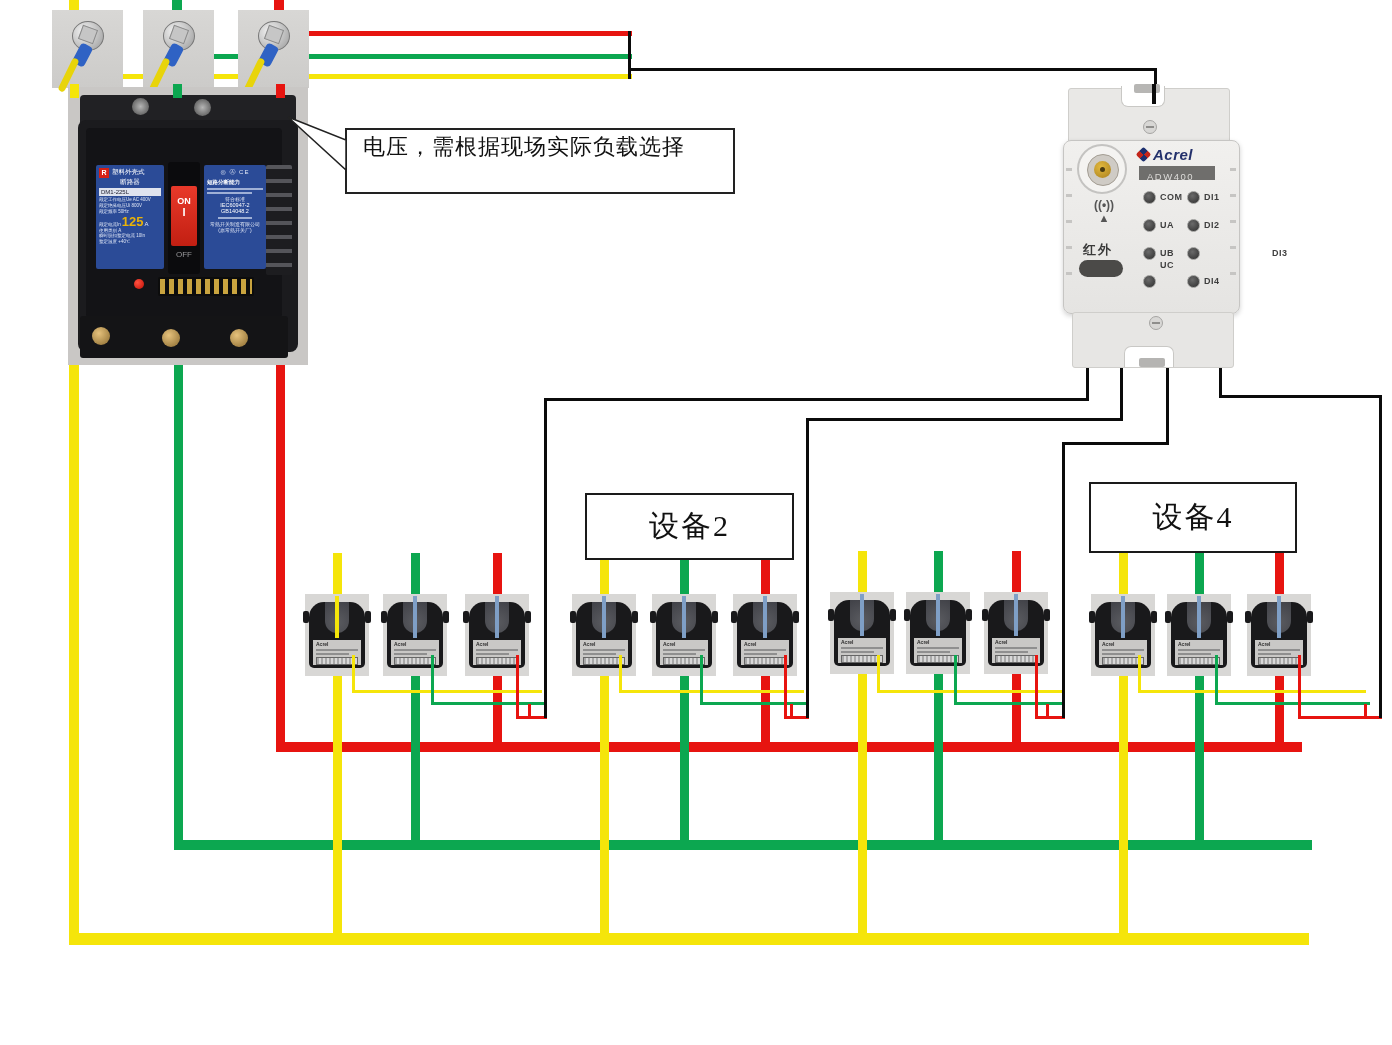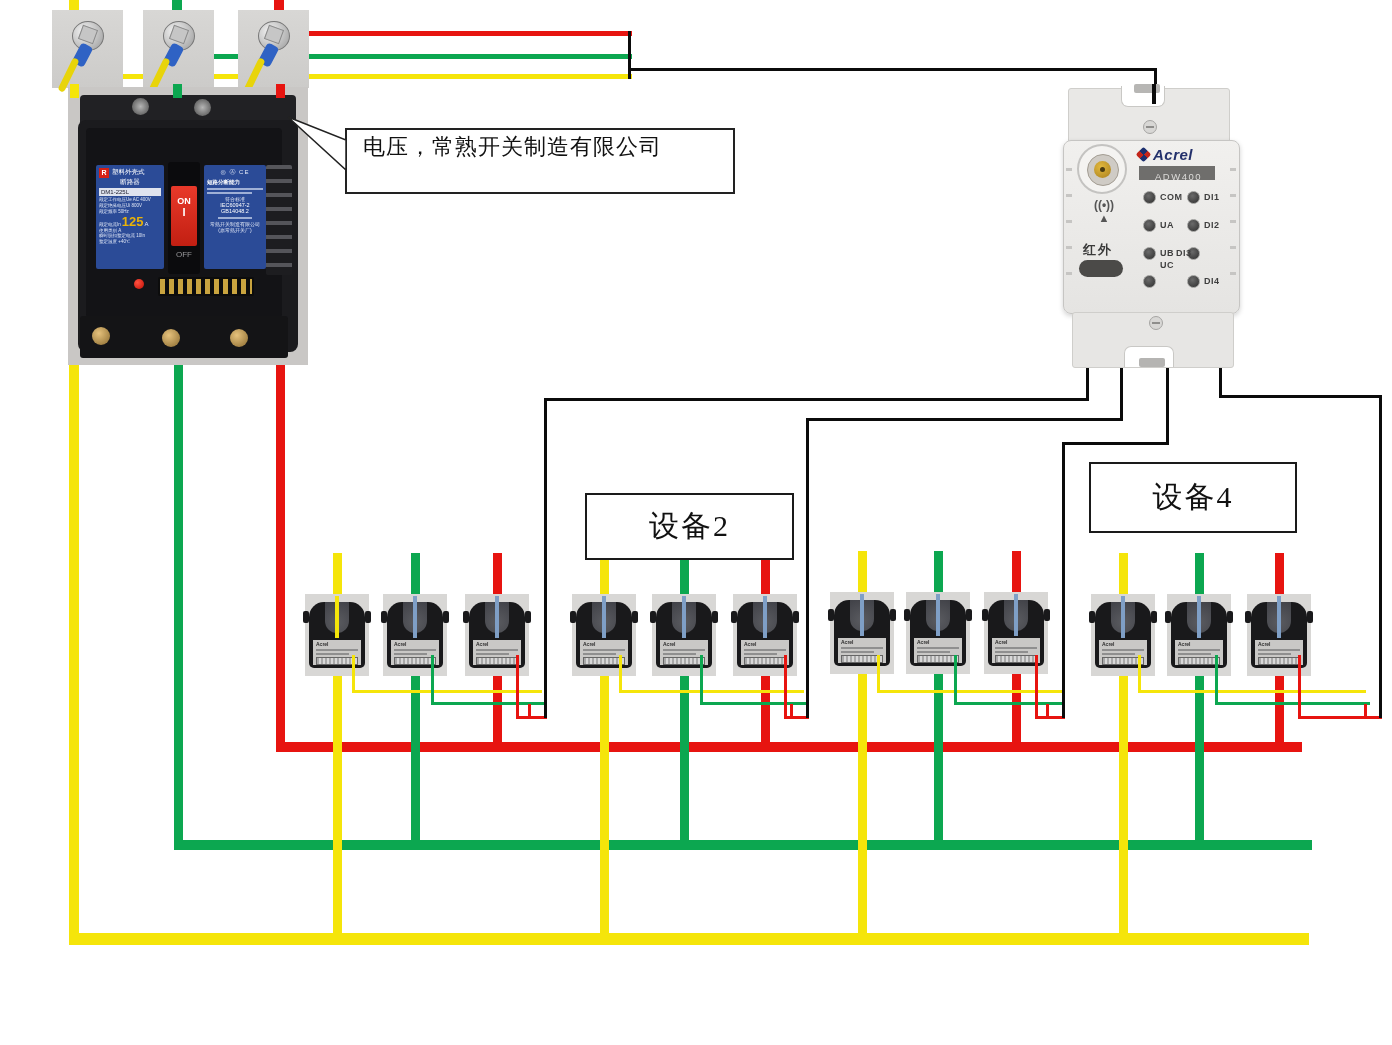--- a/index.html
+++ b/index.html
@@ -359,30 +359,30 @@
     <div style="position:absolute;left:24px;top:240px;width:18px;height:18px;border-radius:50%;background:radial-gradient(circle at 38% 35%,#e6c27c,#8a6a2f)"></div>
     <div style="position:absolute;left:94px;top:242px;width:18px;height:18px;border-radius:50%;background:radial-gradient(circle at 38% 35%,#e6c27c,#8a6a2f)"></div>
     <div style="position:absolute;left:162px;top:242px;width:18px;height:18px;border-radius:50%;background:radial-gradient(circle at 38% 35%,#e6c27c,#8a6a2f)"></div>
   </div>
 
   <i class="w yw" style="left:70px;top:84px;width:9px;height:14px"></i>
   <i class="w gw" style="left:173px;top:84px;width:9px;height:14px"></i>
   <i class="w rw" style="left:276px;top:84px;width:9px;height:14px"></i>
 
   <div class="callout">
-    <div>电压，常熟开关制造有限公司</div>
+    <div>电压，需根据现场实际负载选择</div>
   </div>
   <svg style="position:absolute;left:280px;top:110px" width="70" height="70" viewBox="0 0 70 70">
     <polygon points="8,7 66,30 66,60" fill="#ffffff" stroke="#222" stroke-width="1.5"></polygon>
   </svg>
 
   <div class="dbox" style="left:585px;top:493px;width:205px;height:63px">
       <span>设备2</span>
     </div>
-  <div class="dbox" style="left:1089px;top:462px;width:204px;height:67px">
+  <div class="dbox" style="left:1089px;top:482px;width:204px;height:67px">
       <span>设备4</span>
     </div>
 
   <div>
     <div style="position:absolute;left:1068px;top:88px;width:160px;height:54px;background:#e9e8e6;border:1px solid #cfcecb;border-radius:3px"></div>
     <div style="position:absolute;left:1121px;top:86px;width:42px;height:20px;background:#fff;border:1px solid #c9c8c5;border-top:none;border-radius:0 0 7px 7px"></div>
     <div style="position:absolute;left:1134px;top:84px;width:26px;height:9px;background:#b7b6b4;border-radius:2px"></div>
     <i class="w kw" style="left:1152px;top:84px;width:4px;height:20px"></i>
     <div class="screw" style="left:1143px;top:120px"></div>
     <div style="position:absolute;left:1063px;top:140px;width:175px;height:172px;background:linear-gradient(#f1f0ee,#e5e4e2);border:1px solid #c6c5c3;border-radius:8px;box-shadow:0 2px 5px rgba(0,0,0,.18)"></div>
@@ -393,35 +393,35 @@
     <div style="position:absolute;left:1087px;top:154px;width:30px;height:30px;border-radius:50%;background:#cfcbc5;border:1px solid #a39d93"></div>
     <div style="position:absolute;left:1094px;top:161px;width:17px;height:17px;border-radius:50%;background:radial-gradient(circle at 40% 35%,#e3b93e,#a87f1e)"></div>
     <div style="position:absolute;left:1100px;top:167px;width:5px;height:5px;border-radius:50%;background:#4a3b12"></div>
 
     <div style="position:absolute;left:1084px;top:198px;width:40px;text-align:center;font-size:12px;font-weight:bold;color:#555">((•))</div>
     <div style="position:absolute;left:1084px;top:212px;width:40px;text-align:center;font-size:11px;color:#555">▲</div>
 
     <div style="position:absolute;left:1138px;top:149px;width:11px;height:11px;border-radius:2px;transform:rotate(45deg);background:conic-gradient(#c2251a 0 25%,#1c2f6e 0 50%,#c2251a 0 75%,#1c2f6e 0)"></div>
     <div style="position:absolute;left:1153px;top:146px;font-size:15px;font-weight:bold;font-style:italic;color:#23306b;letter-spacing:.5px">Acrel</div>
     <div style="position:absolute;left:1139px;top:166px;width:76px;height:14px;background:#6f6e6c">
-      <span style="font-size:9.5px;color:#dcdbd9;letter-spacing:1.5px;padding-left:16px;line-height:14px">ADW400</span>
+      <span style="font-size:9.5px;color:#dcdbd9;letter-spacing:1.5px;padding-left:8px;line-height:14px">ADW400</span>
     </div>
 
     <i class="led" style="left:1143px;top:191px"></i>
     <span class="ledlb" style="left:1160px;top:192px">COM</span>
     <i class="led" style="left:1187px;top:191px"></i>
     <span class="ledlb" style="left:1204px;top:192px">DI1</span>
     <i class="led" style="left:1143px;top:219px"></i>
     <span class="ledlb" style="left:1160px;top:220px">UA</span>
     <i class="led" style="left:1187px;top:219px"></i>
     <span class="ledlb" style="left:1204px;top:220px">DI2</span>
     <i class="led" style="left:1143px;top:247px"></i>
     <span class="ledlb" style="left:1160px;top:248px">UB</span>
     <i class="led" style="left:1187px;top:247px"></i>
-    <span class="ledlb" style="left:1176px;top:248px">DI3</span>
+    <span class="ledlb" style="left:1272px;top:248px">DI3</span>
     <i class="led" style="left:1143px;top:275px"></i>
     <span class="ledlb" style="left:1160px;top:260px">UC</span>
     <i class="led" style="left:1187px;top:275px"></i>
     <span class="ledlb" style="left:1204px;top:276px">DI4</span>
 
     <div style="position:absolute;left:1083px;top:241px;font-size:13px;font-weight:bold;color:#3a3a3a;letter-spacing:2px;font-family:'Liberation Serif',serif">红外</div>
     <div style="position:absolute;left:1079px;top:260px;width:44px;height:17px;border-radius:9px;background:#4b4a48"></div>
 
     <div style="position:absolute;left:1072px;top:312px;width:160px;height:54px;background:#e7e6e4;border:1px solid #cfcecb;border-radius:3px"></div>
     <div class="screw" style="left:1149px;top:316px"></div>

